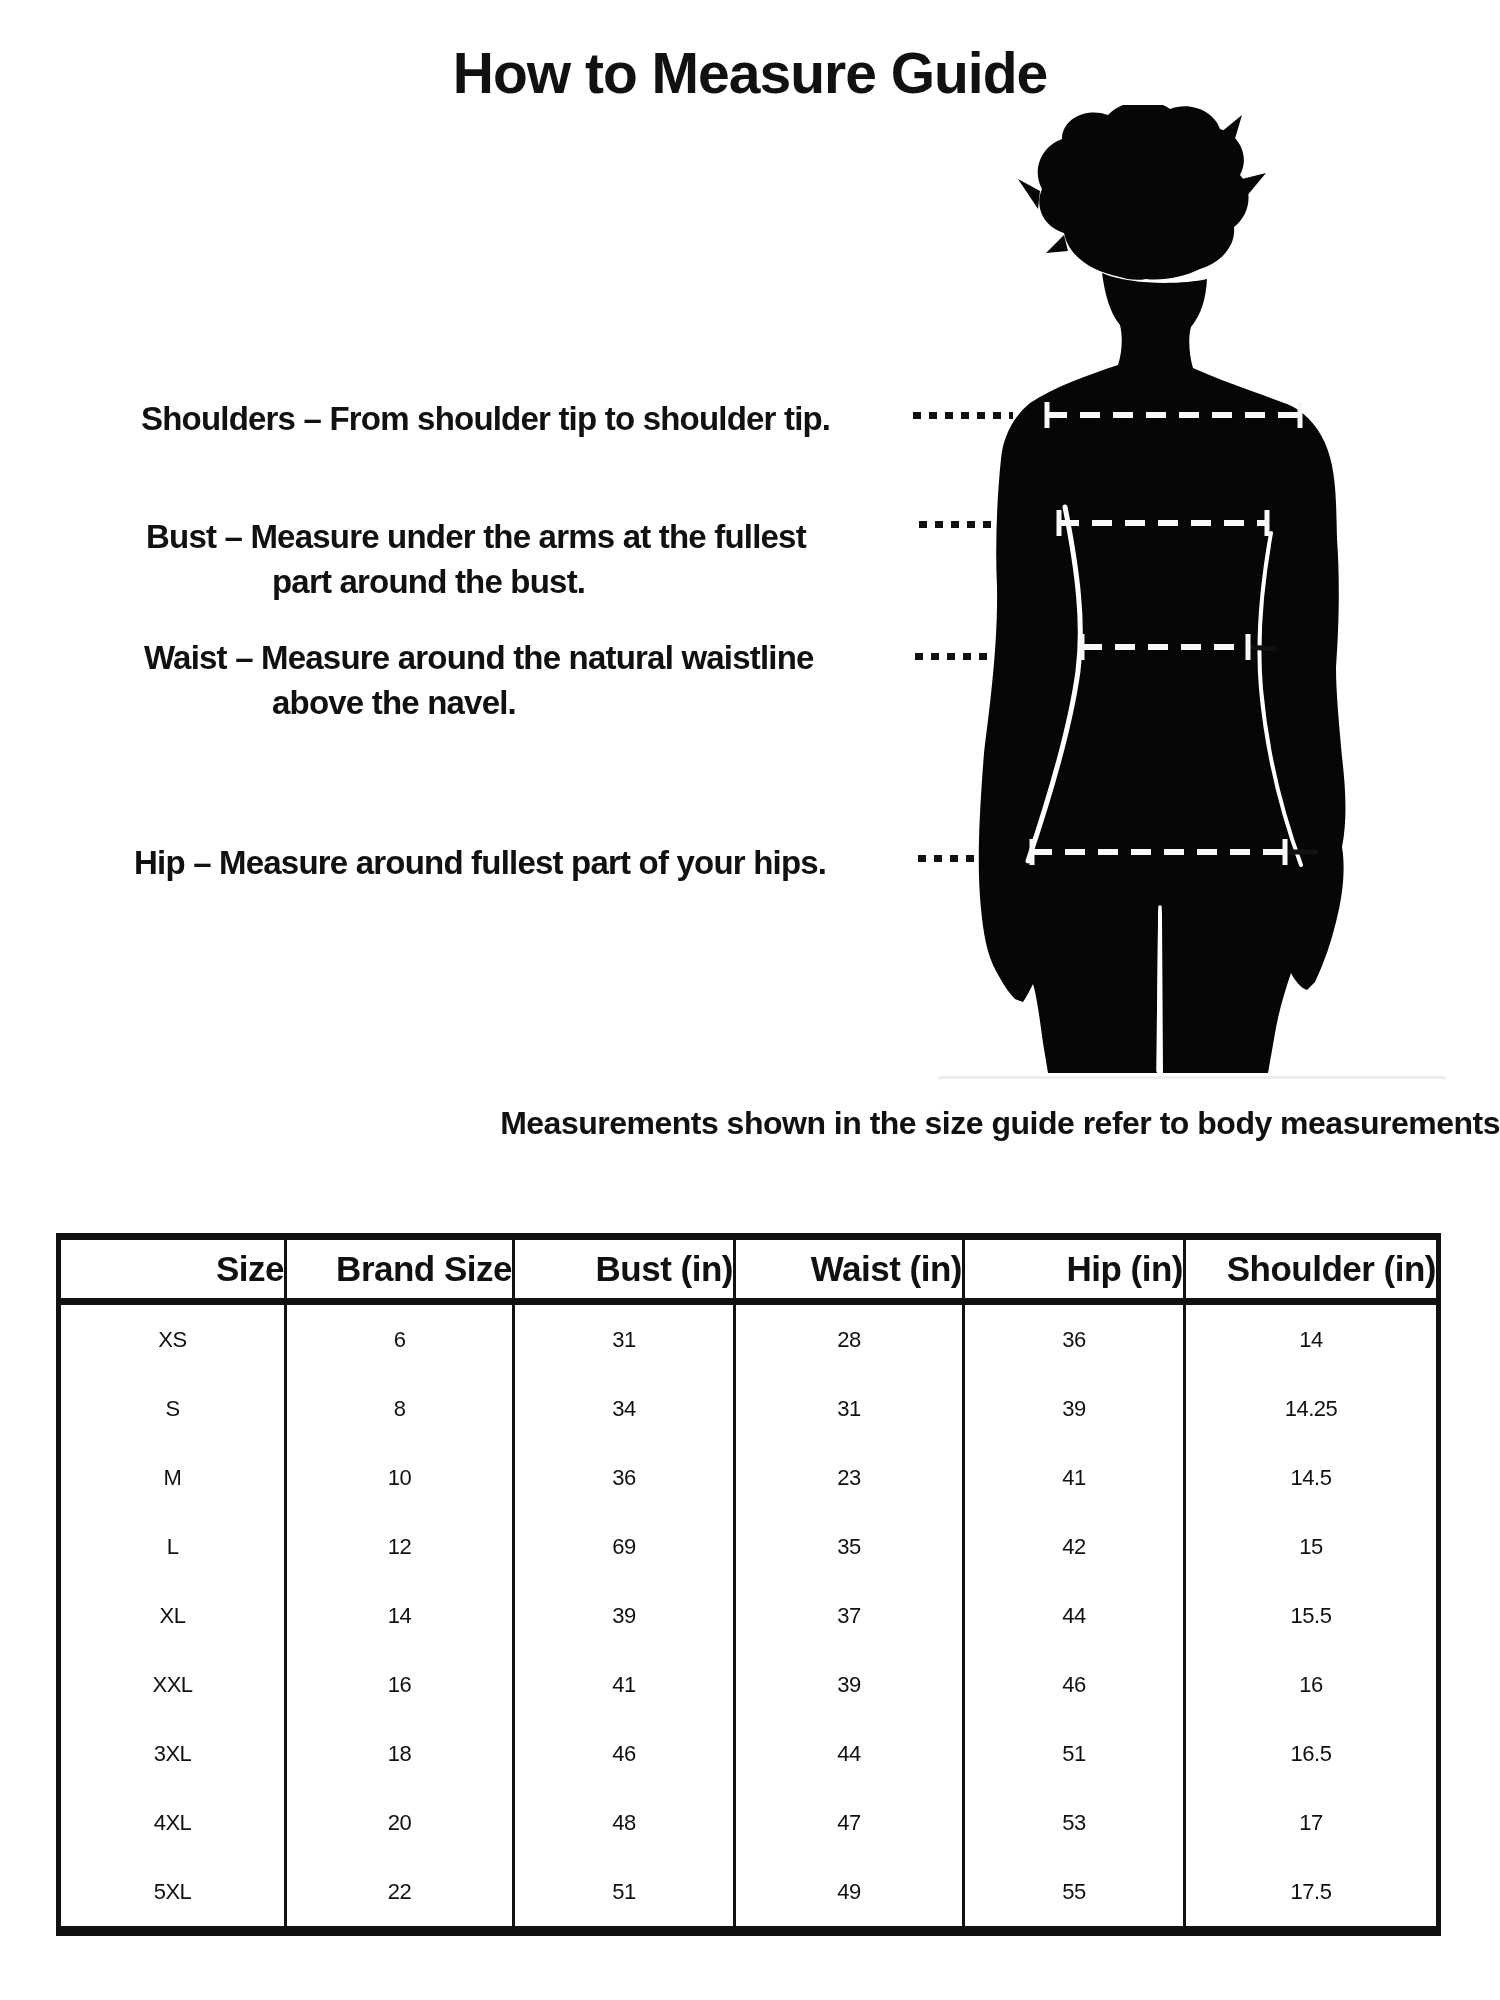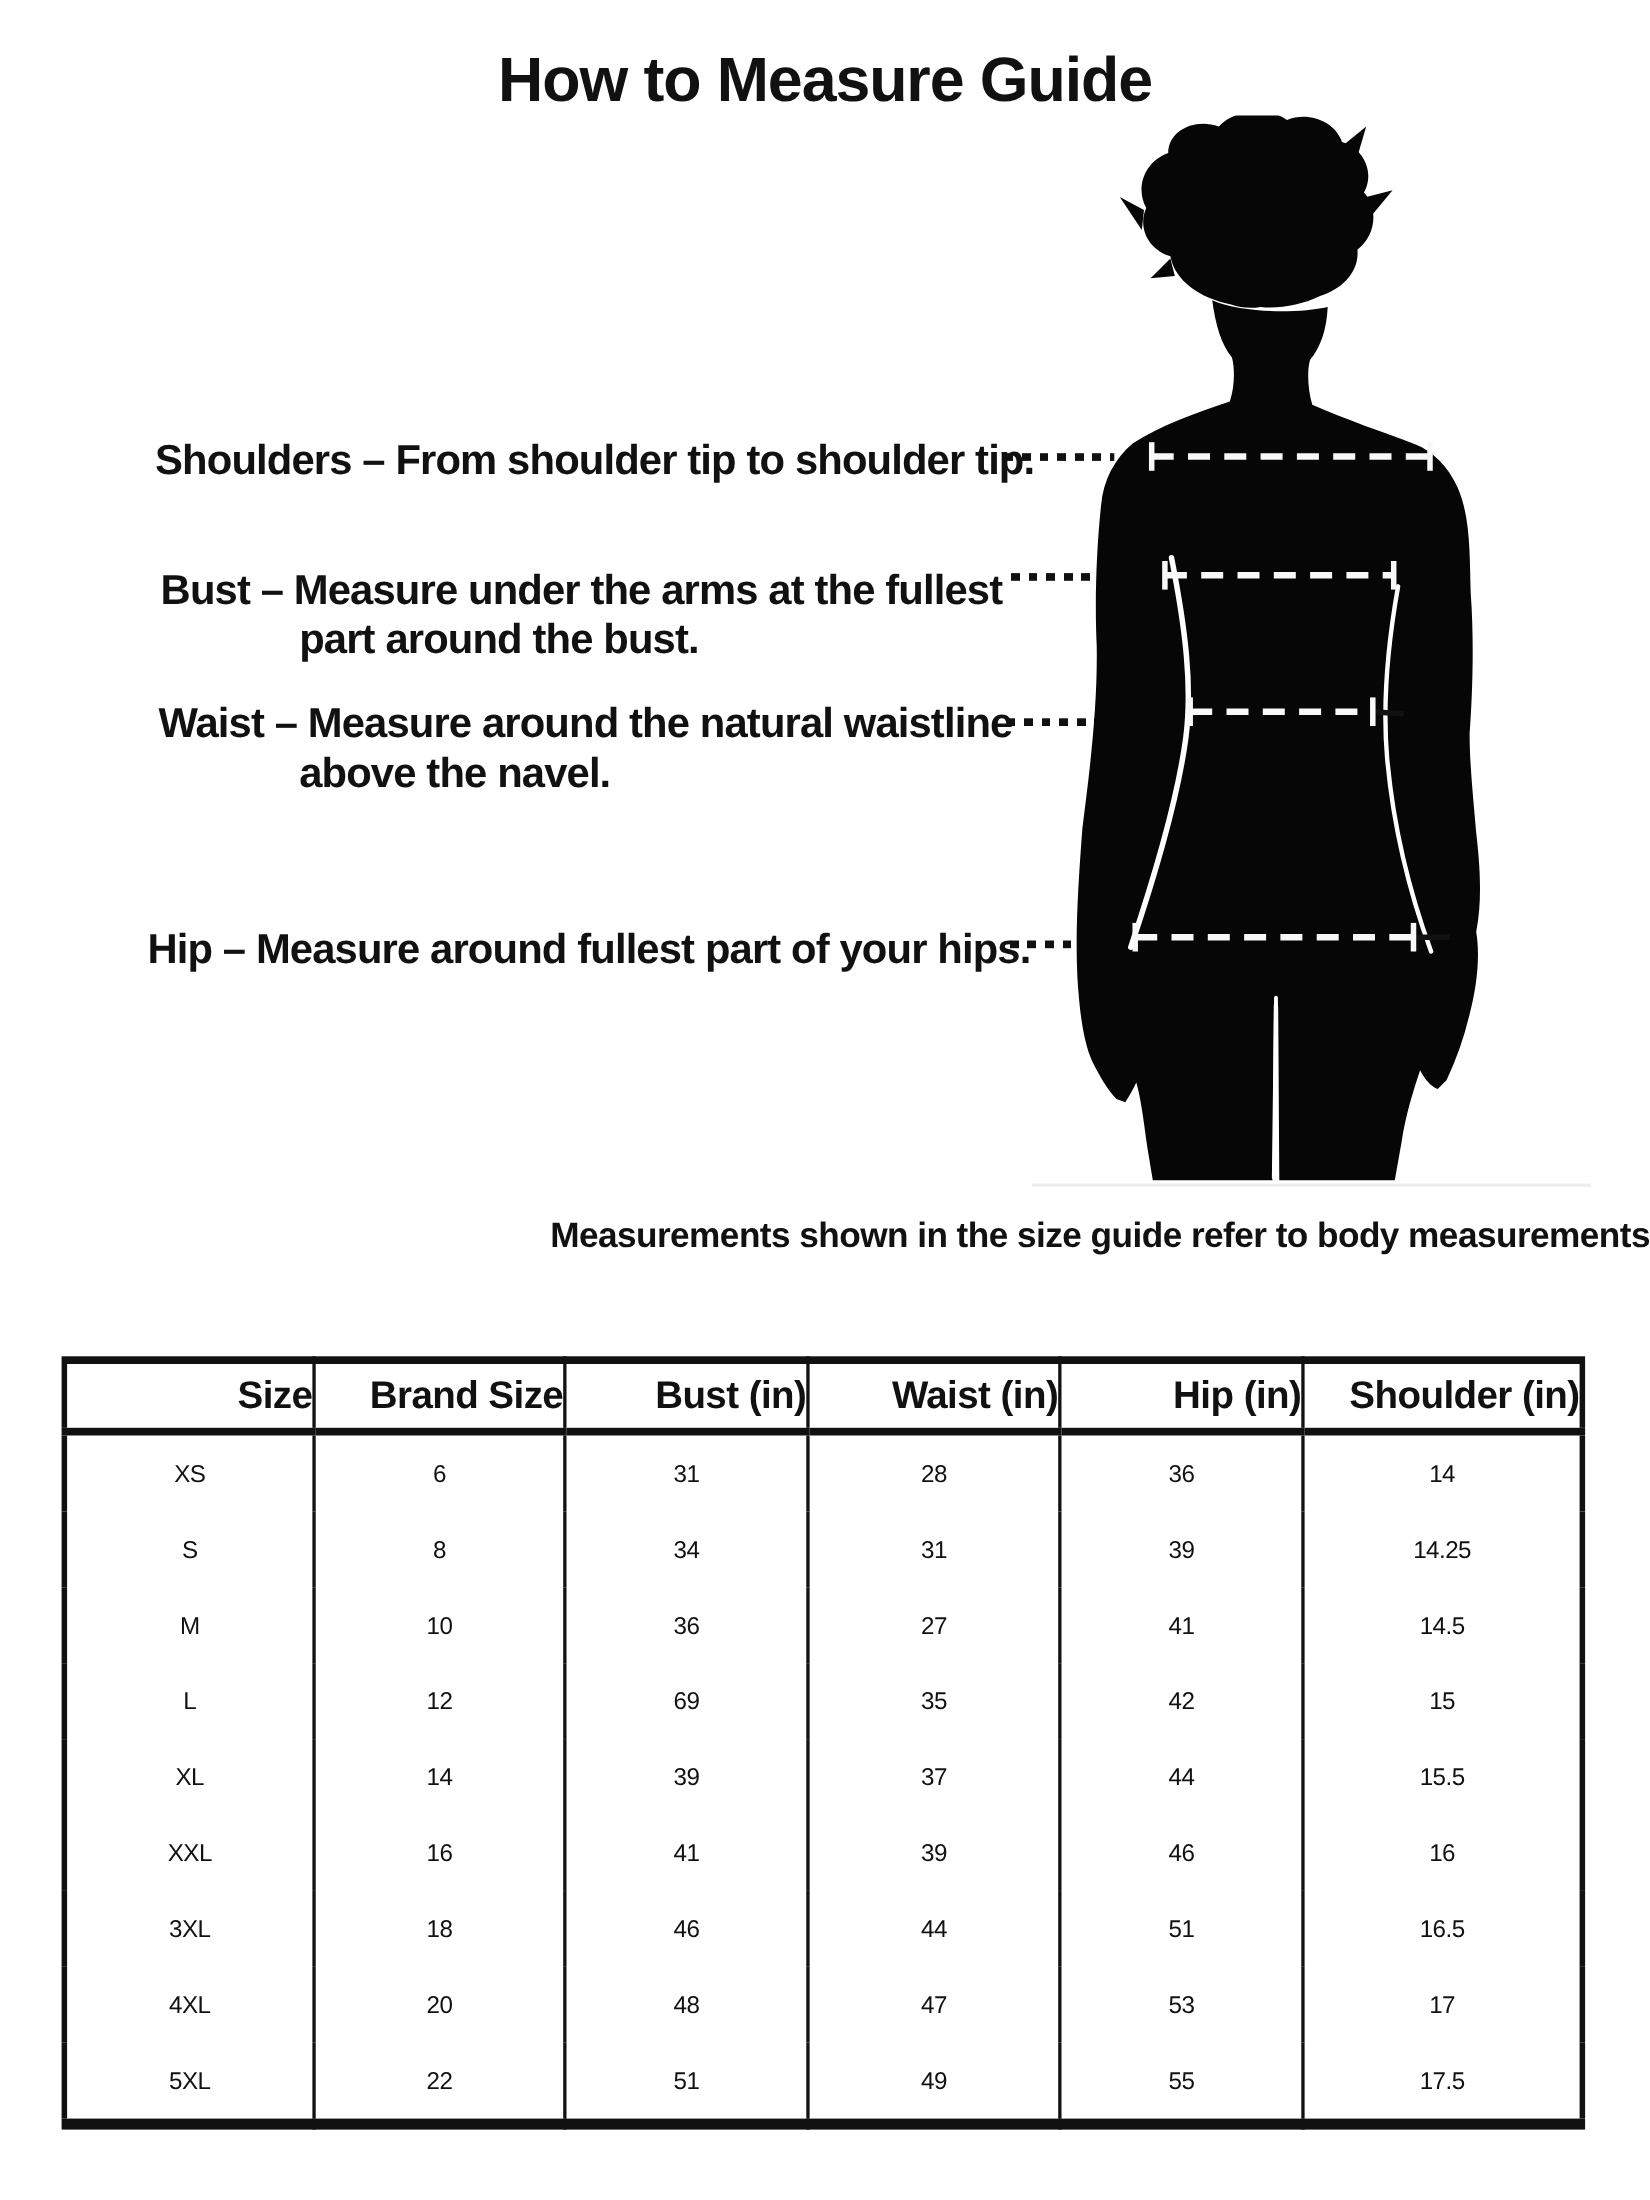--- a/index.html
+++ b/index.html
@@ -1,20 +1,20 @@
 <!DOCTYPE html>
 <html><head>
 <meta charset="utf-8">
 <style>
   html,body{margin:0;padding:0;background:#fff;}
   #page{position:relative;width:1500px;height:2000px;background:#ffffff;overflow:hidden;
         font-family:"Liberation Sans","DejaVu Sans",sans-serif;color:#111;}
   .title{position:absolute;left:0;top:40px;width:1500px;text-align:center;
          font-size:57px;font-weight:bold;letter-spacing:-1px;}
-  .instr{position:absolute;white-space:nowrap;font-size:38px;font-weight:bold;
+  .instr{position:absolute;white-space:nowrap;font-size:33px;font-weight:bold;
          letter-spacing:-0.8px;line-height:48px;}
   .leader{position:absolute;height:7px;
           background:repeating-linear-gradient(90deg,#111 0 8px,transparent 8px 16px);}
   .subtitle{position:absolute;left:0;top:1100px;width:1500px;text-align:right;
             font-size:32px;font-weight:bold;letter-spacing:-0.5px;line-height:46px;}
   #figure-svg{position:absolute;left:970px;top:105px;width:400px;height:1000px;}
   .figure-baseline{position:absolute;left:938px;top:1076px;width:508px;height:3px;background:#ededed;}
   table.size{position:absolute;left:56px;top:1233px;border-collapse:collapse;table-layout:fixed;
              border:5px solid #111;border-top-width:7px;border-bottom-width:10px;}
   table.size th{border-left:3px solid #111;border-bottom:7px solid #111;height:58px;
@@ -138,21 +138,21 @@
           <td>8</td>
           <td>34</td>
           <td>31</td>
           <td>39</td>
           <td>14.25</td>
         </tr>
         <tr>
           <td>M</td>
           <td>10</td>
           <td>36</td>
-          <td>27</td>
+          <td>23</td>
           <td>41</td>
           <td>14.5</td>
         </tr>
         <tr>
           <td>L</td>
           <td>12</td>
           <td>69</td>
           <td>35</td>
           <td>42</td>
           <td>15</td>

